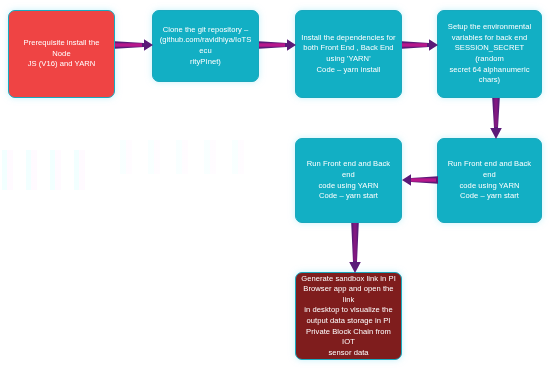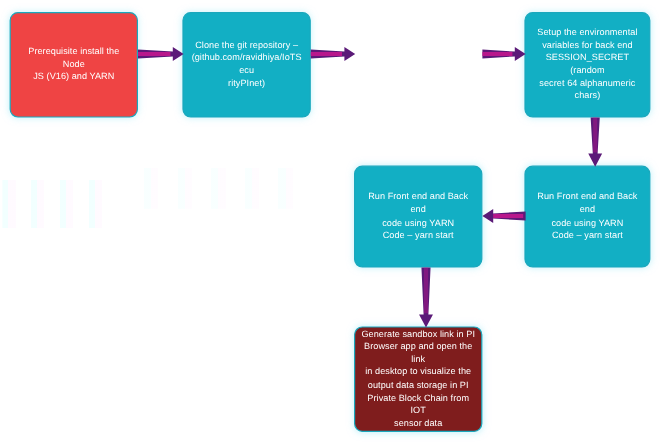--- a/index.html
+++ b/index.html
@@ -58,26 +58,32 @@
   <div class="artifact" style="left:2px;top:150px;width:95px;height:40px;
               background:repeating-linear-gradient(90deg, rgba(180,255,255,0.55) 0 5px, rgba(255,225,255,0.5) 5px 11px, rgba(255,255,255,0) 11px 24px);"></div>
   <div class="artifact" style="left:120px;top:140px;width:130px;height:34px;
               background:repeating-linear-gradient(90deg, rgba(210,255,255,0.45) 0 6px, rgba(255,230,255,0.4) 6px 12px, rgba(255,255,255,0) 12px 28px);"></div>
 
   <div class="node" id="n0" style="left: 8px; top: 10px; width: 107px; height: 88px; background: #ef4444;">
     <div class="node-label">Prerequisite install the Node
 JS (V16) and YARN</div>
   </div>
 
-  <div class="node" id="n1" style="left: 152px; top: 10px; width: 107px; height: 88px; background: rgb(18, 175, 196);">
+  <div class="node" id="n1" style="left: 152px; top: 10px; width: 107px; height: 72px; background: rgb(18, 175, 196);">
     <div class="node-label">Clone the git repository –
 (github.com/ravidhiya/IoTSecu
 rityPInet)</div>
   </div>
 
+  <div class="node" id="n2" style="left: 295px; top: 10px; width: 107px; height: 88px; background: rgb(18, 175, 196);">
+    <div class="node-label">Install the dependencies for
+both Front End , Back End
+using 'YARN'
+Code – yarn install</div>
+  </div>
 
   <div class="node" id="n3" style="left: 437px; top: 10px; width: 105px; height: 88px; background: rgb(18, 175, 196);">
     <div class="node-label">Setup the environmental
 variables for back end
 SESSION_SECRET (random
 secret 64 alphanumeric chars)</div>
   </div>
 
   <div class="node" id="n4" style="left: 295px; top: 138px; width: 107px; height: 85px; background: rgb(18, 175, 196);">
     <div class="node-label">Run Front end and Back end

